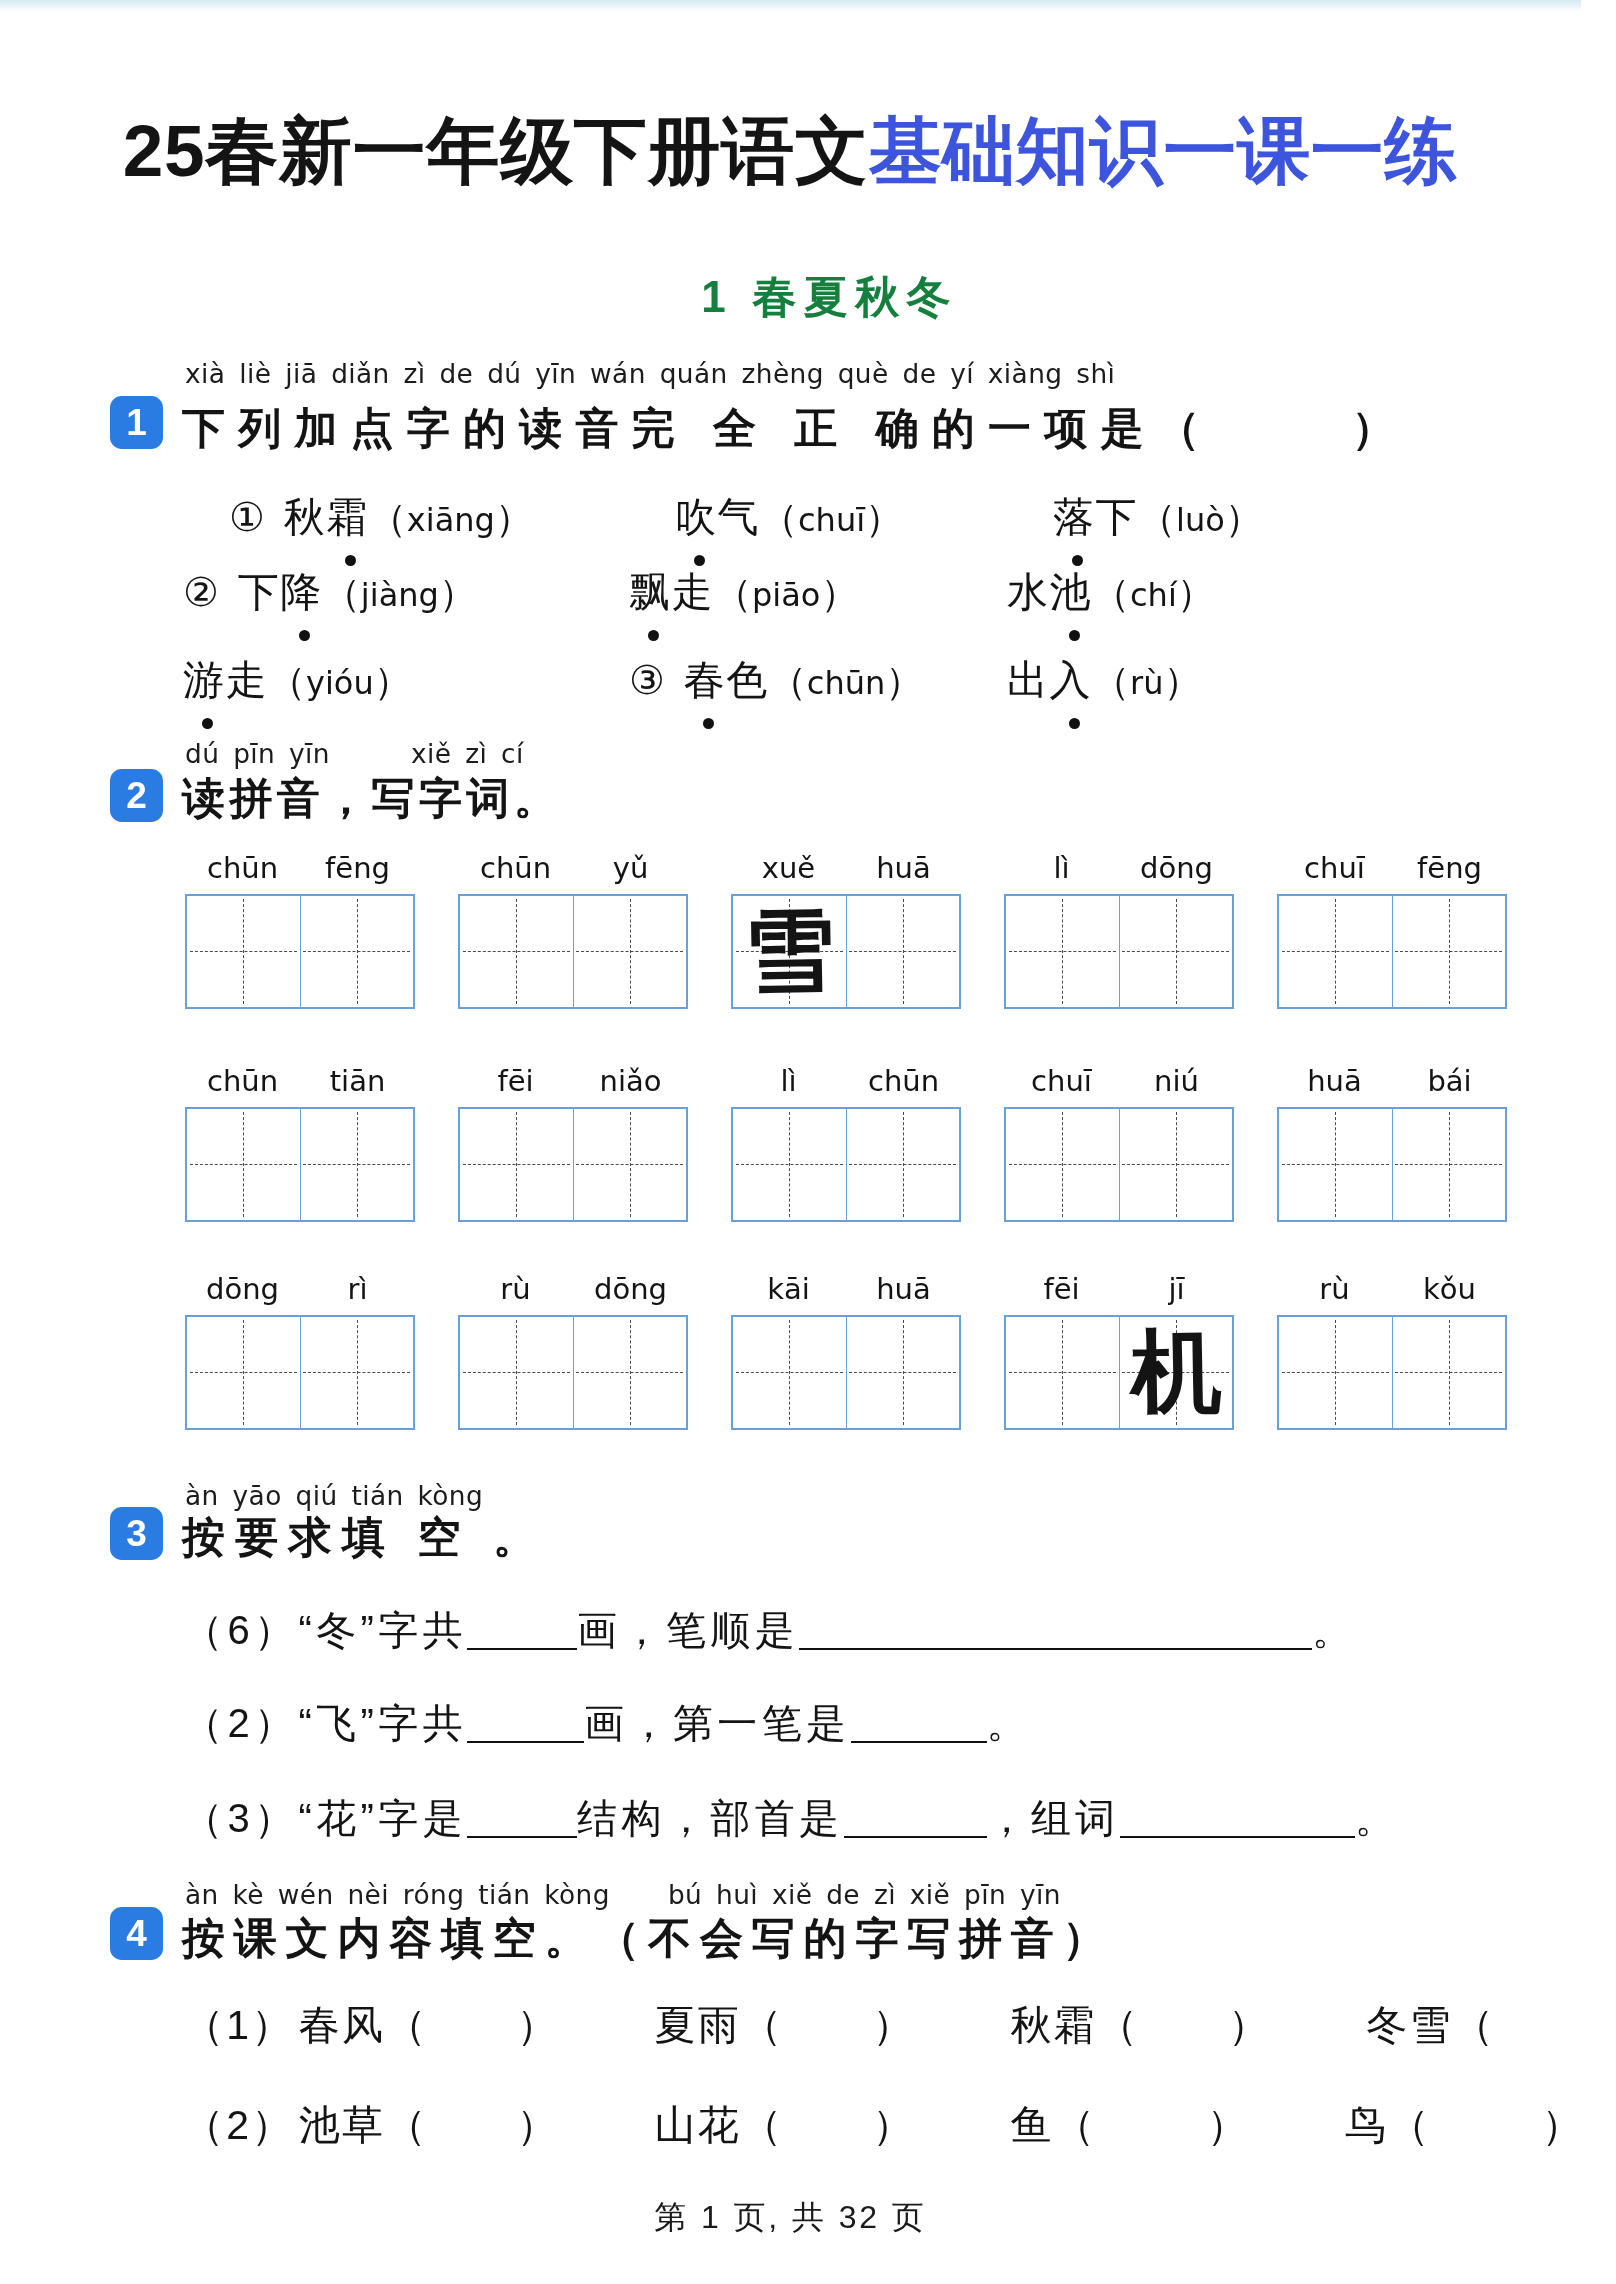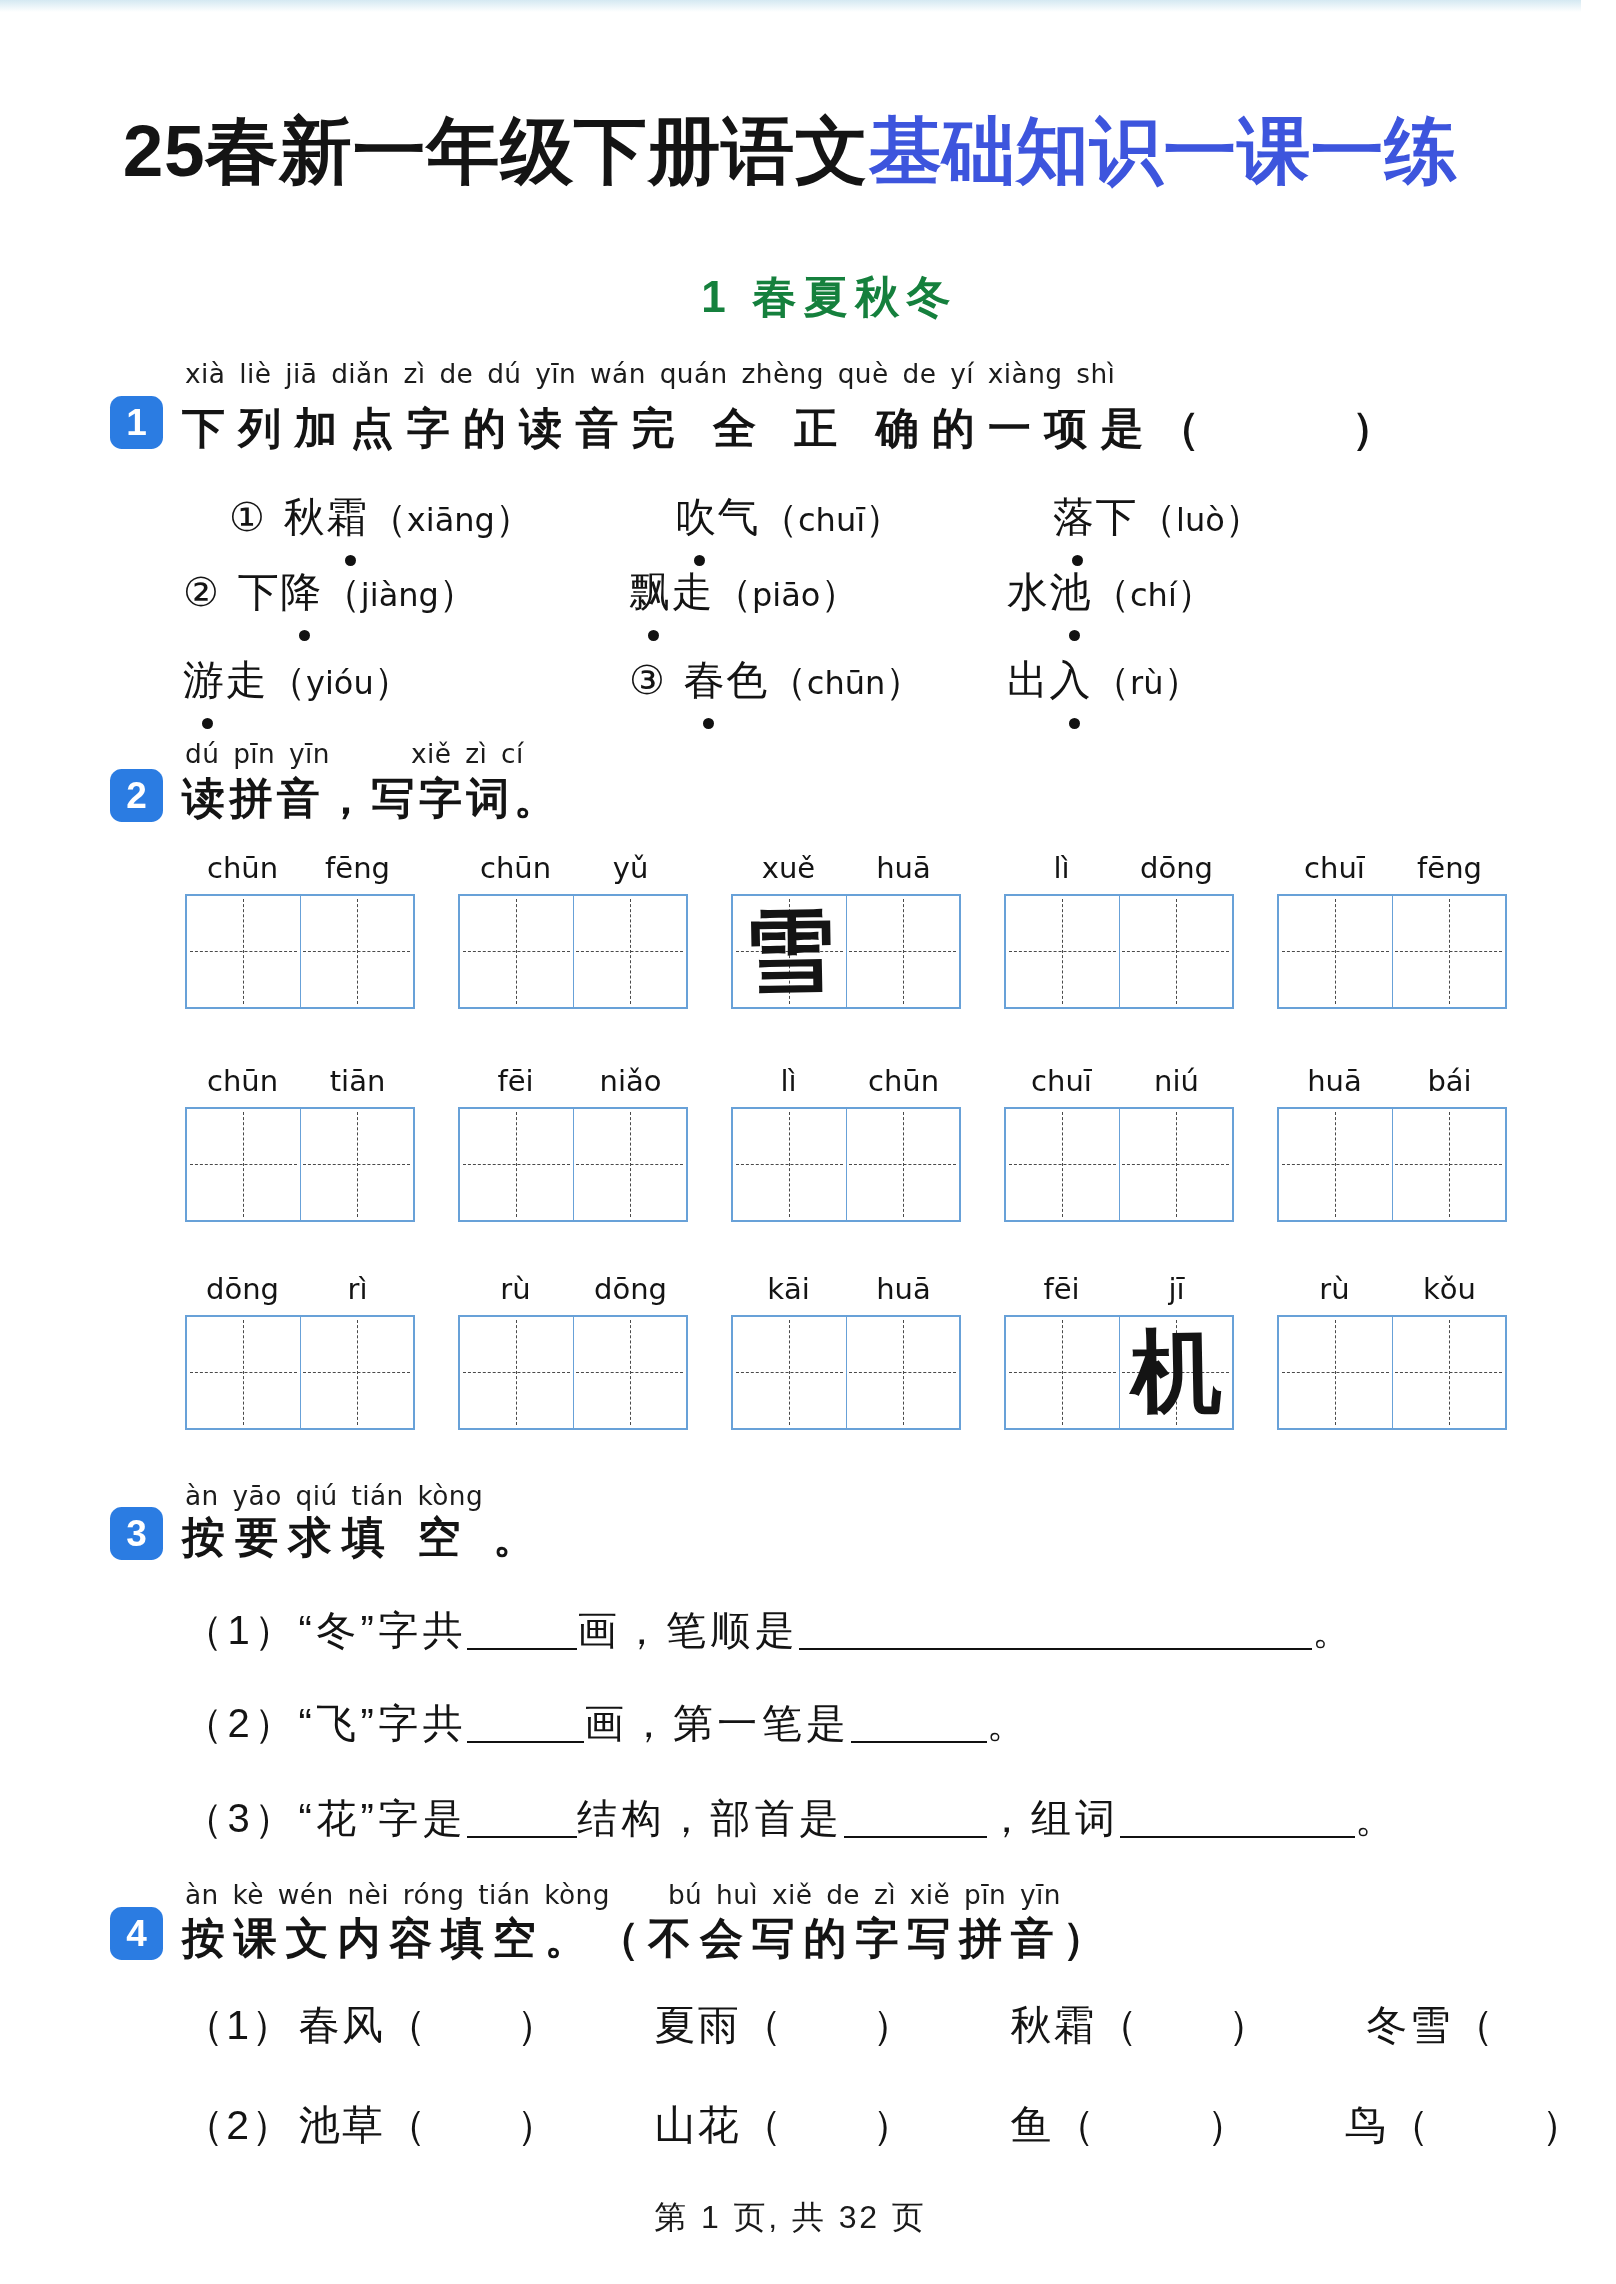--- a/index.html
+++ b/index.html
@@ -251,21 +251,21 @@
             <div class="gcell"></div>
           </div>
         </div>
       </div>
     </div>
 
   <div class="badge" style="top:1507px">3</div>
   <div class="pinyin" style="top:1480px">àn yāo qiú tián kòng</div>
   <div class="heading ls14" style="top:1509px">按要求填 空 。</div>
   <div id="q3-items">
-      <div class="q3-line" style="top: 1603px;"><span class="q3-t">（1）“冬”字共</span><span class="blank" style="width: 110px;"></span><span class="q3-t">画，笔顺是</span><span class="blank" style="width: 513px;"></span><span class="q3-t">。</span></div>
+      <div class="q3-line" style="top: 1603px;"><span class="q3-t">（6）“冬”字共</span><span class="blank" style="width: 110px;"></span><span class="q3-t">画，笔顺是</span><span class="blank" style="width: 513px;"></span><span class="q3-t">。</span></div>
       <div class="q3-line" style="top: 1696px;"><span class="q3-t">（2）“飞”字共</span><span class="blank" style="width: 117px;"></span><span class="q3-t">画，第一笔是</span><span class="blank" style="width: 136px;"></span><span class="q3-t">。</span></div>
       <div class="q3-line" style="top: 1791px;"><span class="q3-t">（3）“花”字是</span><span class="blank" style="width: 110px;"></span><span class="q3-t">结构，部首是</span><span class="blank" style="width: 143px;"></span><span class="q3-t">，组词</span><span class="blank" style="width: 235px;"></span><span class="q3-t">。</span></div>
     </div>
 
   <div class="badge" style="top:1907px">4</div>
   <div class="pinyin" style="top:1879px"><span>àn kè wén nèi róng tián kòng</span><span style="margin-left:58px">bú huì xiě de zì xiě pīn yīn</span></div>
   <div class="heading ls12" style="top:1910px">按课文内容填空。（不会写的字写拼音）</div>
   <div id="q4-items">
       <div class="q4-line" style="top: 1998px;"><span class="q4-label">（1）</span><span class="q4-entry"><span>春风</span><span>（</span><span class="pgap" style="width: 88px;"></span><span>）</span></span><span class="q4-entry" style="margin-left: 95px;"><span>夏雨</span><span>（</span><span class="pgap" style="width: 88px;"></span><span>）</span></span><span class="q4-entry" style="margin-left: 95px;"><span>秋霜</span><span>（</span><span class="pgap" style="width: 88px;"></span><span>）</span></span><span class="q4-entry" style="margin-left: 95px;"><span>冬雪</span><span>（</span><span class="pgap" style="width: 88px;"></span><span>）</span></span></div>
       <div class="q4-line" style="top: 2098px;"><span class="q4-label">（2）</span><span class="q4-entry"><span>池草</span><span>（</span><span class="pgap" style="width: 88px;"></span><span>）</span></span><span class="q4-entry" style="margin-left: 95px;"><span>山花</span><span>（</span><span class="pgap" style="width: 88px;"></span><span>）</span></span><span class="q4-entry" style="margin-left: 95px;"><span>鱼</span><span>（</span><span class="pgap" style="width: 110px;"></span><span>）</span></span><span class="q4-entry" style="margin-left: 95px;"><span>鸟</span><span>（</span><span class="pgap" style="width: 110px;"></span><span>）</span></span></div>

